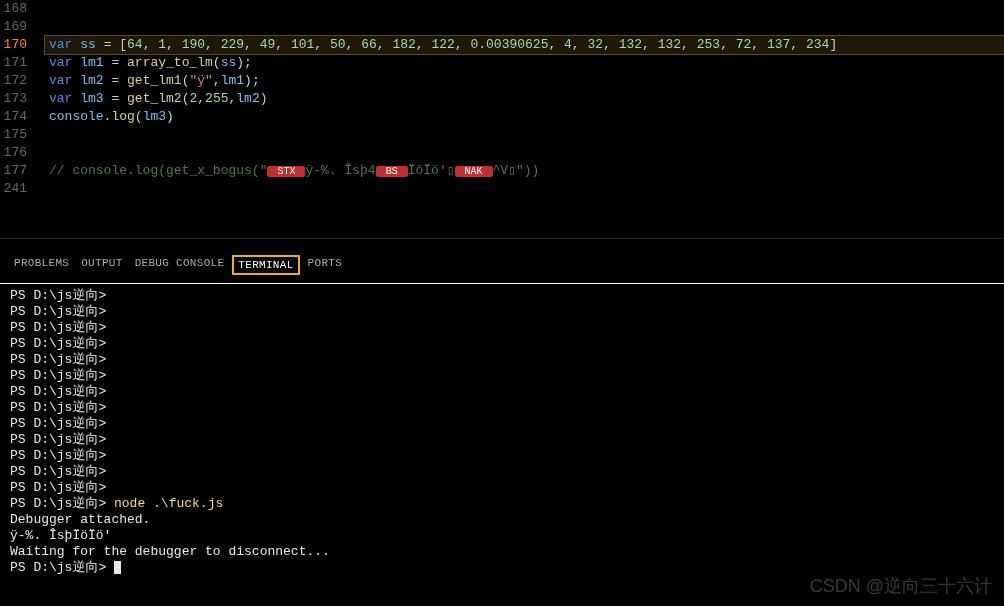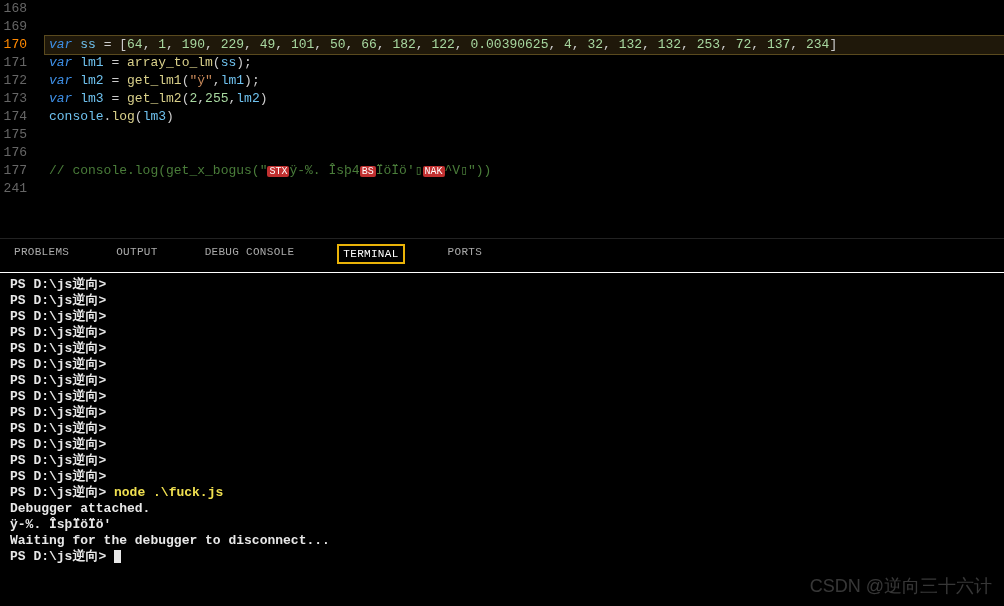--- a/index.html
+++ b/index.html
@@ -8,38 +8,38 @@
   font-family:Consolas,"Courier New",monospace;
   font-size:13px; width:1004px; height:606px;
   overflow:hidden; position:relative;
 }
 .editor { background:#000; }
 .line { display:flex; height:18px; line-height:18px; white-space:pre; }
 .gutter { width:45px; text-align:right; padding-right:18px; color:#666; user-select:none; }
 .gutter.active { color:#ff8800; }
 .code { flex:1; padding-left:4px; }
 .line.hl .code { background:rgba(90,70,30,0.35); outline:1px solid #5a4a1e; }
-.kw { color:#3e90e8;font-style:italic; }
+.kw { color:#3e90e8; }
 .id { color:#6fc2ef; }
 .fn { color:#d9d08a; }
 .num { color:#a8d8a0; }
 .str { color:#c98a5a; }
 .punc { color:#ccc; }
 .cmt { color:#4a7d3a; }
-.badge { background:#c03030; color:#fff; font-size:10px; padding:0 2px; border-radius:2px; }
+.badge { background:#c03030; color:#fff; font-size:10px; padding:0 10px; border-radius:2px; }
 
 .panel-tabs {
-  display:flex; gap:39px; padding:5px 10px 6px 10px;
+  display:flex; gap:4px; padding:16px 10px 6px 10px;
   border-top:1px solid #222; font-size:11px; letter-spacing:.3px;
   color:#aaa; margin-top:40px;
 }
 .panel-tabs .tab { padding:2px 4px; cursor:pointer; }
 .panel-tabs .tab.active { color:#fff; border:2px solid #eab308; }
 .term-divider { border-top:1px solid #fff; margin:2px 0 4px 0; }
-.terminal { padding:0 8px 10px 10px; color:#e8e8e8;font-weight:bold; }
+.terminal { padding:0 8px 10px 10px; color:#e8e8e8; }
 .termline { height:16px; line-height:16px; white-space:pre; }
 .prompt { color:#e8e8e8; }
 .cmd { color:#f0e050; }
 .cursor { display:inline-block; width:7px; height:13px; background:#e8e8e8; vertical-align:middle; }
 
 .watermark { position:absolute; right:12px; bottom:8px; color:rgba(220,220,220,0.25); font-size:18px; font-family:sans-serif; }
 </style>
 </head>
 <body>
 

